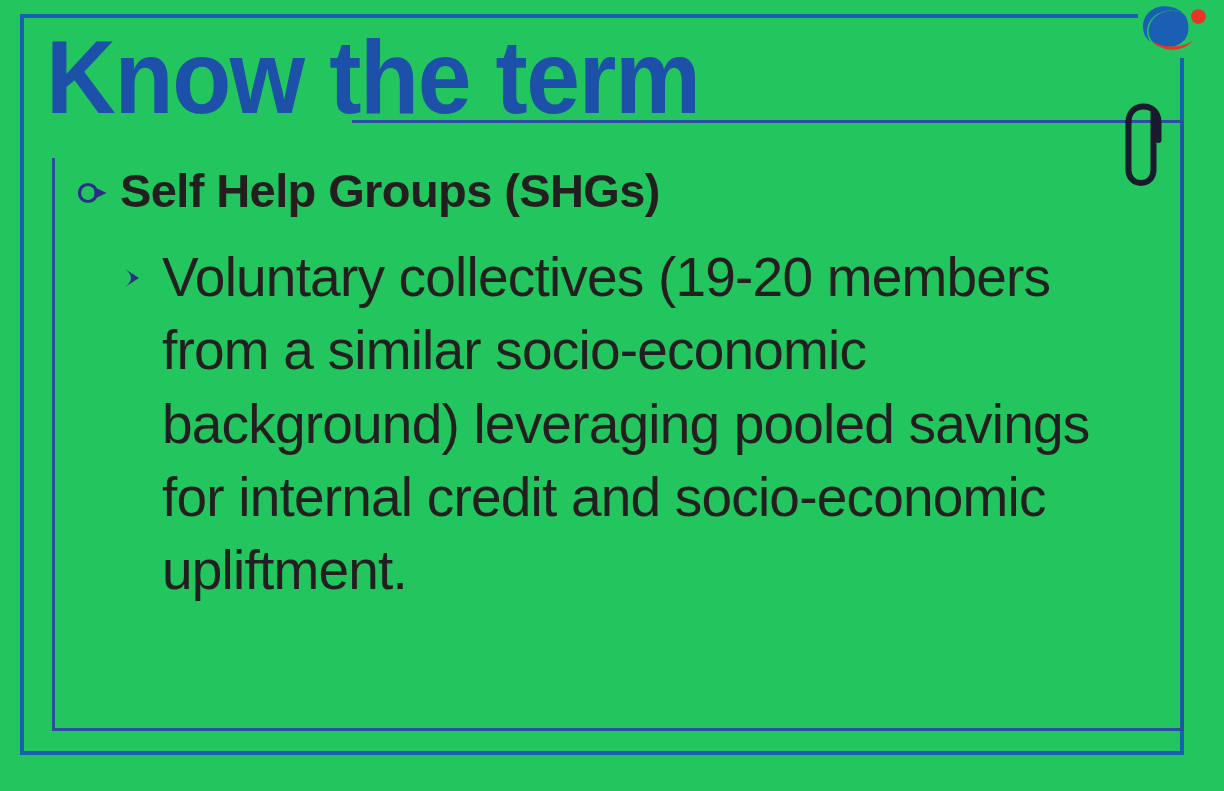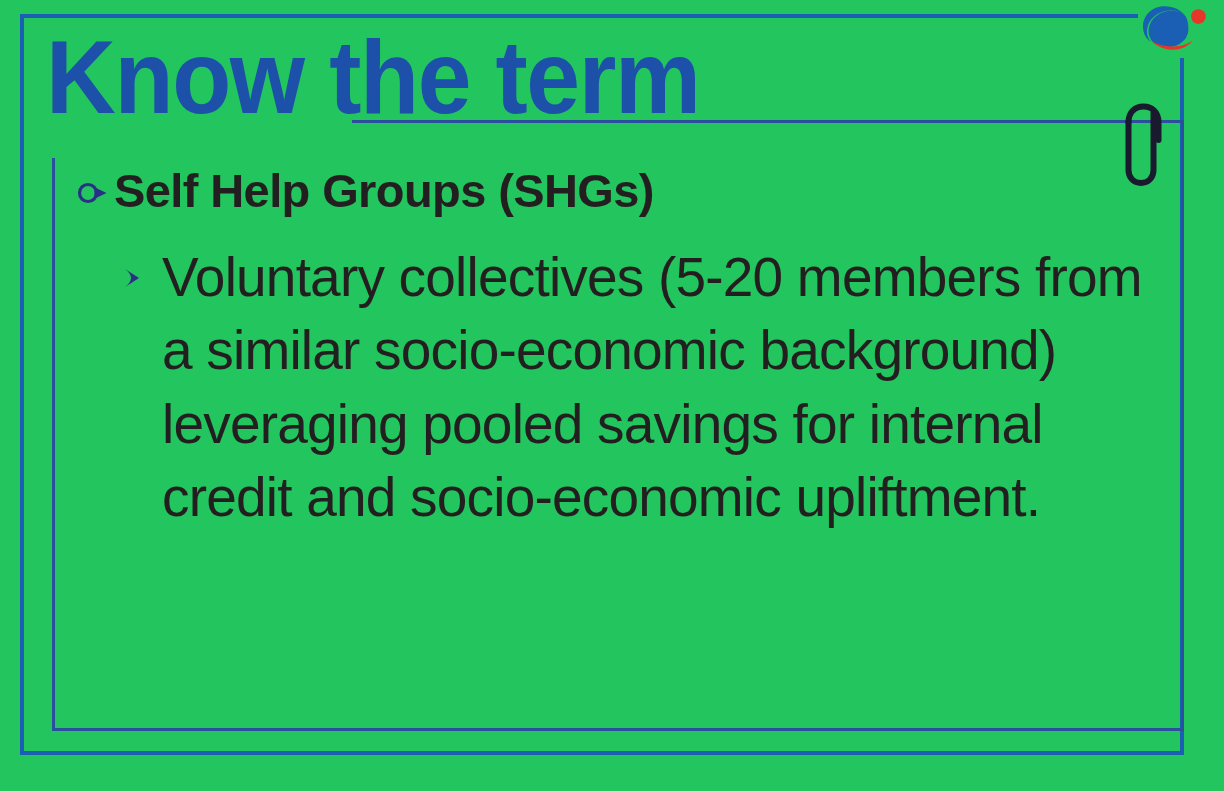--- a/index.html
+++ b/index.html
@@ -116,21 +116,21 @@
   .content {
     position: absolute;
     left: 74px;
     top: 162px;
     width: 1080px;
   }
 
   .bullet-row {
     display: flex;
     align-items: flex-start;
-    gap: 6px;
+    gap: 12px;
   }
 
   .bullet-marker {
     flex: 0 0 auto;
     width: 34px;
     height: 34px;
     margin-top: 14px;
   }
   .bullet-marker svg { display: block; width: 100%; height: 100%; }
 
@@ -226,17 +226,17 @@
       </span>
       <h2 class="bullet-title">Self Help Groups (SHGs)</h2>
     </div>
 
     <div class="sub-row">
       <span class="sub-marker">
         <svg viewBox="0 0 26 30" xmlns="http://www.w3.org/2000/svg" aria-hidden="true">
           <path d="M5 6 L19 15 L5 24 C9 21 11 18 11 15 C11 12 9 9 5 6 Z" fill="#2b2f86"></path>
         </svg>
       </span>
-      <p class="sub-text">Voluntary collectives (5-20 members from a similar socio-economic background) leveraging pooled savings for internal credit and socio-economic upliftment.</p>
+      <p class="sub-text">Voluntary collectives (19-20 members from a similar socio-economic background) leveraging pooled savings for internal credit and socio-economic upliftment.</p>
     </div>
 
   </div>
 </div>
 
 </body></html>

